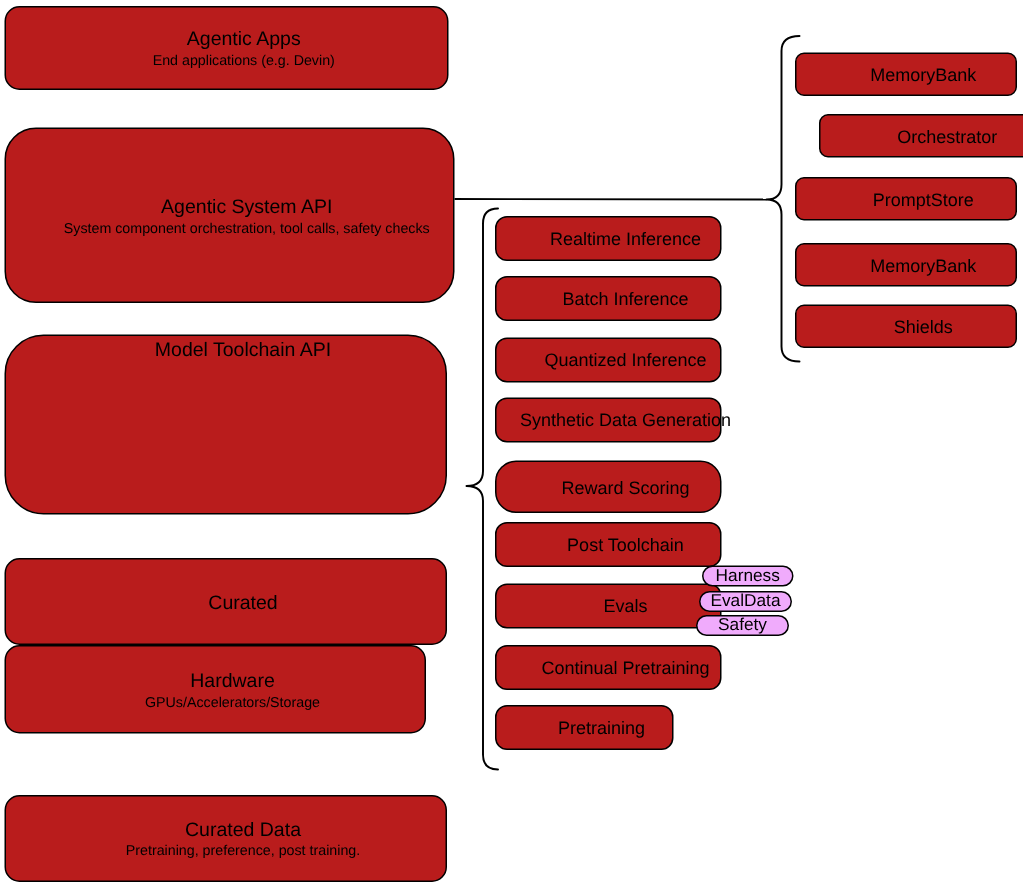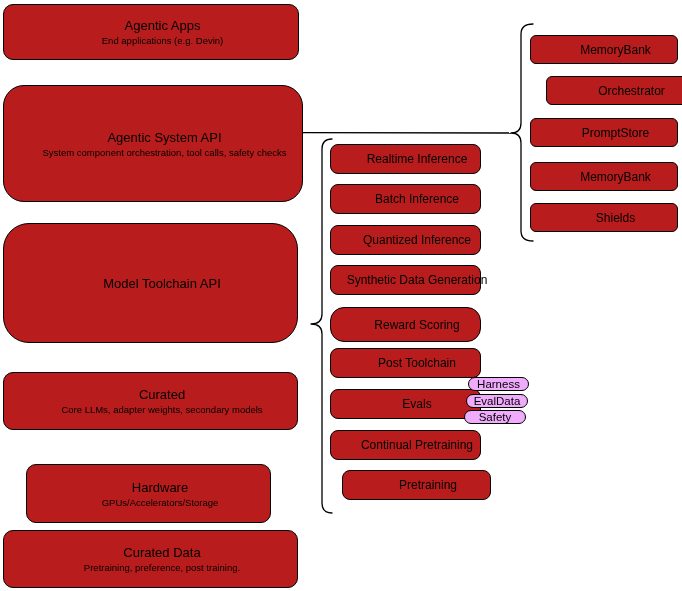--- a/index.html
+++ b/index.html
@@ -84,48 +84,47 @@
   <div class="node stack-node" style="left:3px; top:4px; width:296px; height:56px;">
     <div class="node-title">Agentic Apps</div>
     <div class="node-subtitle">End applications (e.g. Devin)</div>
   </div>
 
   <div class="node stack-node big" style="left:3px; top:85px; width:300px; height:117px;border-radius:21px;">
     <div class="node-title">Agentic System API</div>
     <div class="node-subtitle">System component orchestration, tool calls, safety checks</div>
   </div>
 
-  <div class="node stack-node big" style="left:3px; top:223px; width:295px; height:120px;">
+  <div class="node stack-node big" style="left:3px; top:223px; width:295px; height:120px;justify-content:space-between;">
     <div class="node-title">Model Toolchain API</div>
   </div>
 
   <div class="node stack-node" style="left:3px; top:372px; width:295px; height:58px;">
     <div class="node-title">Curated</div>
-    <div class="node-subtitle">Core LLMs, adapter weights, secondary models</div>
   </div>
 
-  <div class="node stack-node" style="left:3px; top:464px; width:245px; height:59px;margin-left:23px;">
+  <div class="node stack-node" style="left:3px; top:430px; width:281px; height:59px;">
     <div class="node-title">Hardware</div>
     <div class="node-subtitle">GPUs/Accelerators/Storage</div>
   </div>
 
   <div class="node stack-node" style="left:3px; top:530px; width:295px; height:58px;">
     <div class="node-title">Curated Data</div>
     <div class="node-subtitle">Pretraining, preference, post training.</div>
   </div>
 
   <div class="node mid-node" style="left:330px; top:144px; width:151px; height:30px;">Realtime Inference</div>
   <div class="node mid-node" style="left:330px; top:184px; width:151px; height:30px;">Batch Inference</div>
   <div class="node mid-node" style="left:330px; top:225px; width:151px; height:30px;">Quantized Inference</div>
   <div class="node mid-node" style="left:330px; top:265px; width:151px; height:30px;">Synthetic Data Generation</div>
   <div class="node mid-node" style="left:330px; top:307px; width:151px; height:35px;border-radius:14px;">Reward Scoring</div>
   <div class="node mid-node" style="left:330px; top:348px; width:151px; height:30px;">Post Toolchain</div>
   <div class="node mid-node" style="left:330px; top:389px; width:151px; height:30px;">Evals</div>
   <div class="node mid-node" style="left:330px; top:430px; width:151px; height:30px;">Continual Pretraining</div>
-  <div class="node mid-node" style="left:330px; top:470px; width:149px; height:30px;margin-left:12px;">Pretraining</div>
+  <div class="node mid-node" style="left:330px; top:470px; width:119px; height:30px;">Pretraining</div>
 
   <div class="tag-pill" style="left:468px; top:377px; width:61px; height:14px;">Harness</div>
   <div class="tag-pill" style="left:466px; top:394px; width:62px; height:14px;">EvalData</div>
   <div class="tag-pill" style="left:464px; top:410px; width:62px; height:14px;">Safety</div>
 
   <div class="node right-node" style="left:530px; top:35px; width:148px; height:29px;">MemoryBank</div>
   <div class="node right-node" style="left:530px; top:76px; width:148px; height:29px;margin-left:16px;">Orchestrator</div>
   <div class="node right-node" style="left:530px; top:118px; width:148px; height:29px;">PromptStore</div>
   <div class="node right-node" style="left:530px; top:162px; width:148px; height:29px;">MemoryBank</div>
   <div class="node right-node" style="left:530px; top:203px; width:148px; height:29px;">Shields</div>

